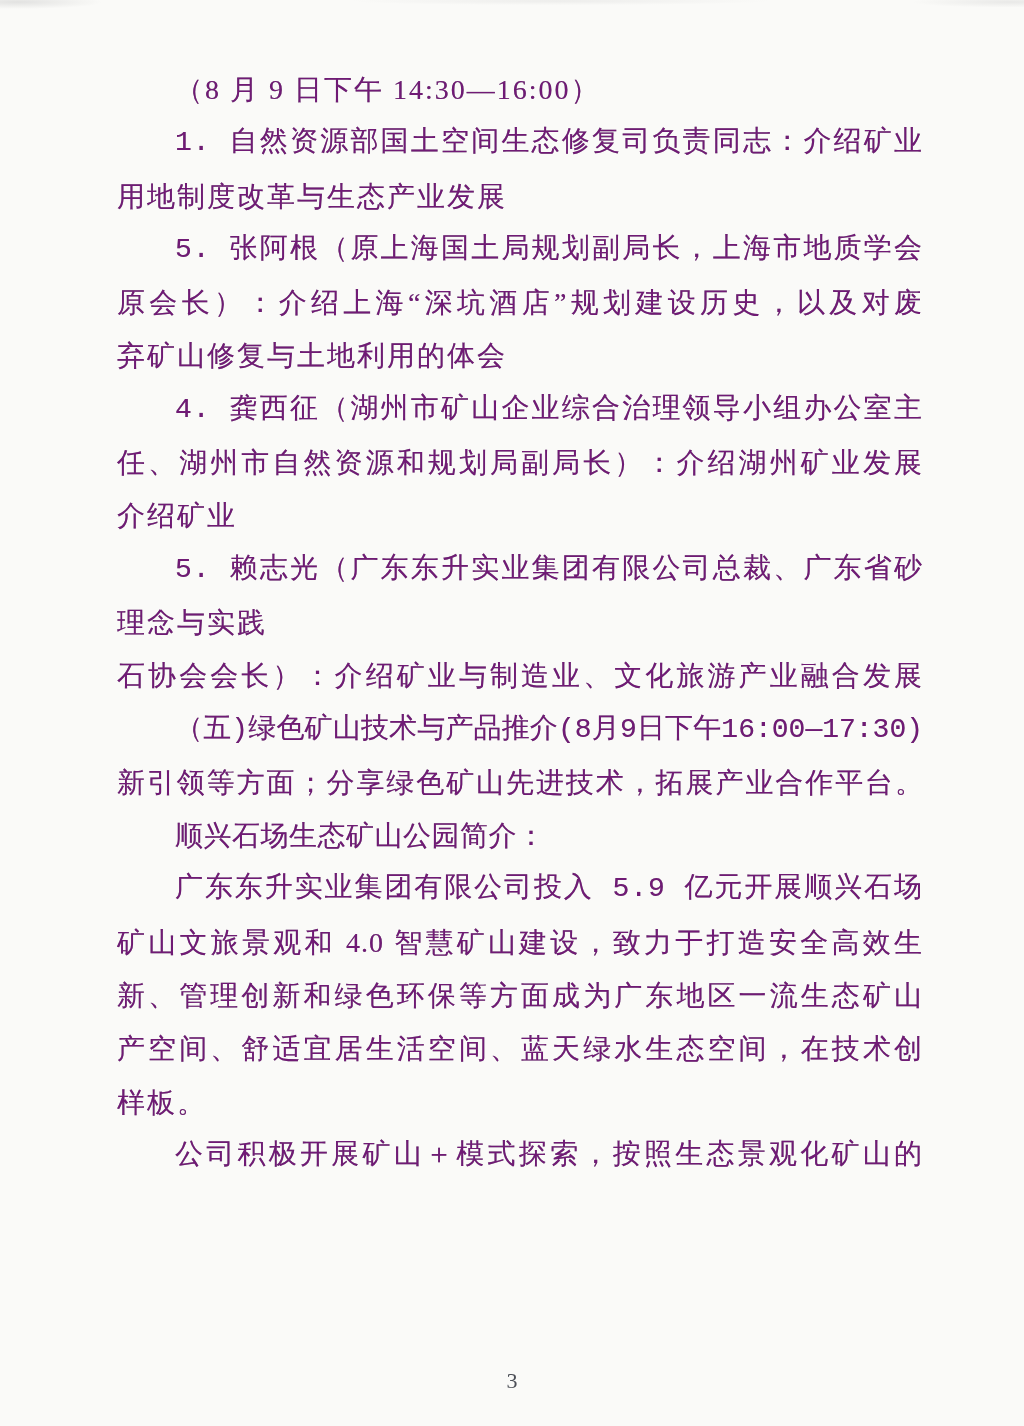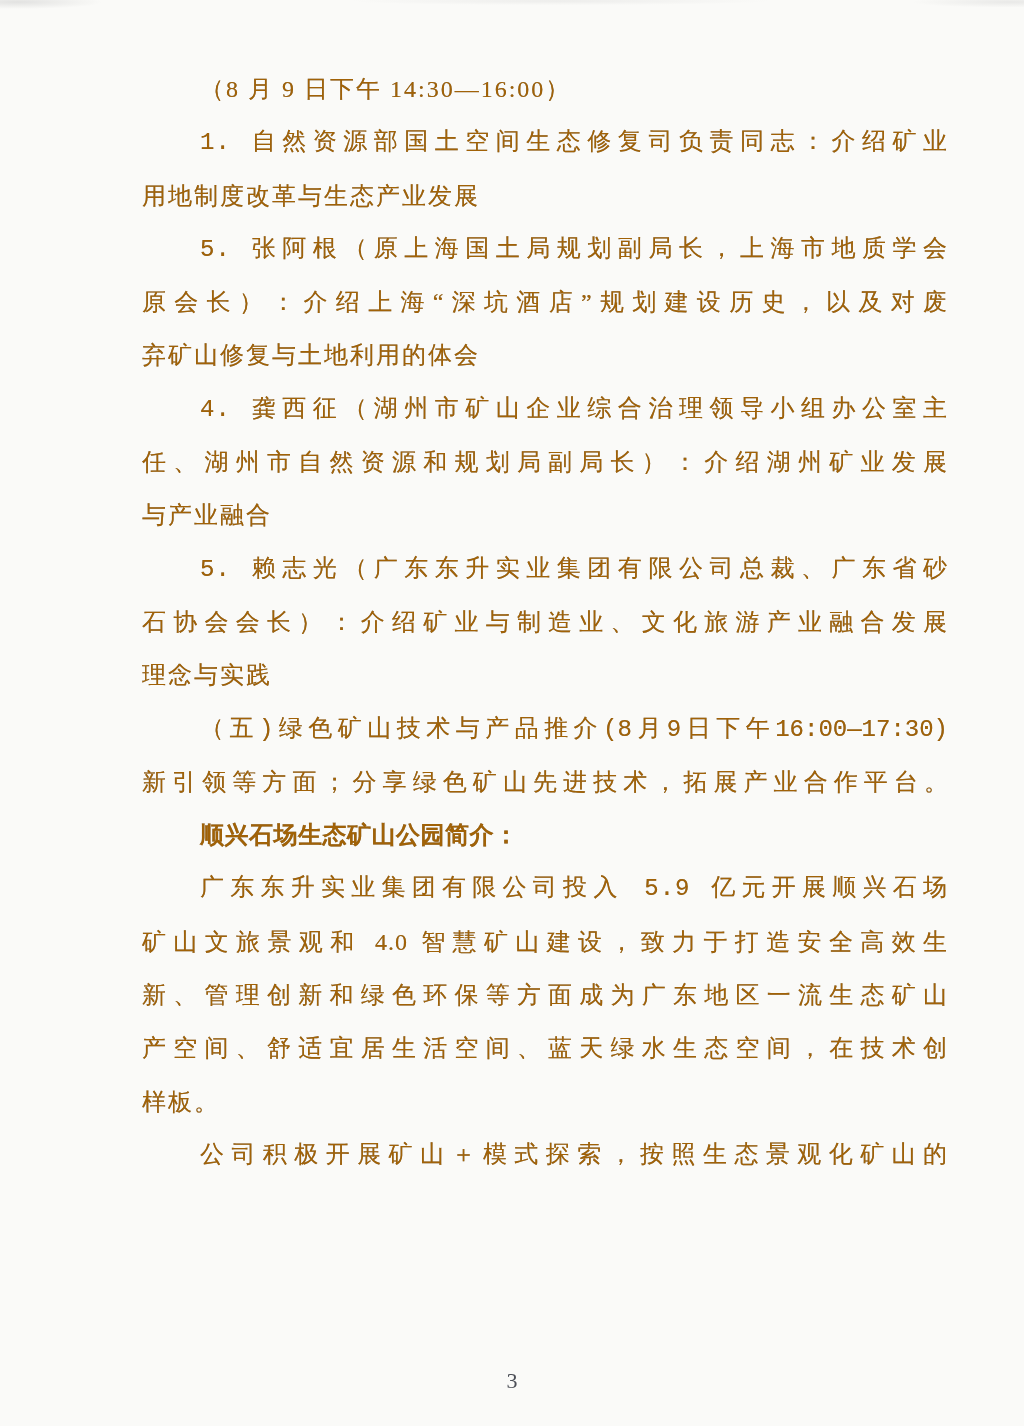--- a/index.html
+++ b/index.html
@@ -21,24 +21,24 @@
     height: 14px;
     background:
       radial-gradient(ellipse 120px 10px at 18px 2px, rgba(170,170,170,0.30), rgba(170,170,170,0) 70%),
       radial-gradient(ellipse 300px 6px at 560px 1px, rgba(190,190,190,0.22), rgba(190,190,190,0) 70%),
       radial-gradient(ellipse 140px 8px at 1010px 2px, rgba(180,180,180,0.25), rgba(180,180,180,0) 70%);
     pointer-events: none;
   }
   .doc {
     position: absolute;
     top: 63px;
-    left: 142px;
+    left: 117px;
     width: 806px;
-    color: #a16207;
-    font-size: 24px;
+    color: #701a75;
+    font-size: 28px;
     text-shadow: 0 0 0.6px rgba(66,68,75,0.55);
   }
   .line {
     height: 53.3px;
     line-height: 53.3px;
     letter-spacing: 2px;
     white-space: pre-wrap;
   }
   .line.justify {
     letter-spacing: 1px;
@@ -47,21 +47,21 @@
   }
   .line.indent {
     padding-left: 58px;
   }
   .line.indent.justify {
     
     text-indent: 0;
     font-family: Liberation Mono, monospace;
   }
   .line.bold {
-    font-weight: 700;
+    font-weight: 400;
     letter-spacing: 0.5px;
   }
   .line.tight {
     letter-spacing: 0;
   }
   .page-number {
     position: absolute;
     top: 1366px;
     left: 0;
     width: 1024px;
@@ -79,24 +79,24 @@
 
 <div class="doc">
     <div class="line indent">（8 月 9 日下午 14:30—16:00）</div>
     <div class="line indent justify">1. 自然资源部国土空间生态修复司负责同志：介绍矿业</div>
     <div class="line">用地制度改革与生态产业发展</div>
     <div class="line indent justify">5. 张阿根（原上海国土局规划副局长，上海市地质学会</div>
     <div class="line justify">原会长）：介绍上海“深坑酒店”规划建设历史，以及对废</div>
     <div class="line">弃矿山修复与土地利用的体会</div>
     <div class="line indent justify">4. 龚西征（湖州市矿山企业综合治理领导小组办公室主</div>
     <div class="line justify">任、湖州市自然资源和规划局副局长）：介绍湖州矿业发展</div>
-    <div class="line">与产业融合</div>
+    <div class="line">介绍矿业</div>
     <div class="line indent justify">5. 赖志光（广东东升实业集团有限公司总裁、广东省砂</div>
+    <div class="line">理念与实践</div>
     <div class="line justify">石协会会长）：介绍矿业与制造业、文化旅游产业融合发展</div>
-    <div class="line">理念与实践</div>
     <div class="line indent justify tight">（五)绿色矿山技术与产品推介(8月9日下午16:00—17:30)</div>
     <div class="line justify tight">新引领等方面；分享绿色矿山先进技术，拓展产业合作平台。</div>
     <div class="line indent bold">顺兴石场生态矿山公园简介：</div>
     <div class="line indent justify">广东东升实业集团有限公司投入 5.9 亿元开展顺兴石场</div>
     <div class="line justify">矿山文旅景观和 4.0 智慧矿山建设，致力于打造安全高效生</div>
     <div class="line justify">新、管理创新和绿色环保等方面成为广东地区一流生态矿山</div>
     <div class="line justify">产空间、舒适宜居生活空间、蓝天绿水生态空间，在技术创</div>
     <div class="line">样板。</div>
     <div class="line indent justify">公司积极开展矿山＋模式探索，按照生态景观化矿山的</div>
   </div>

